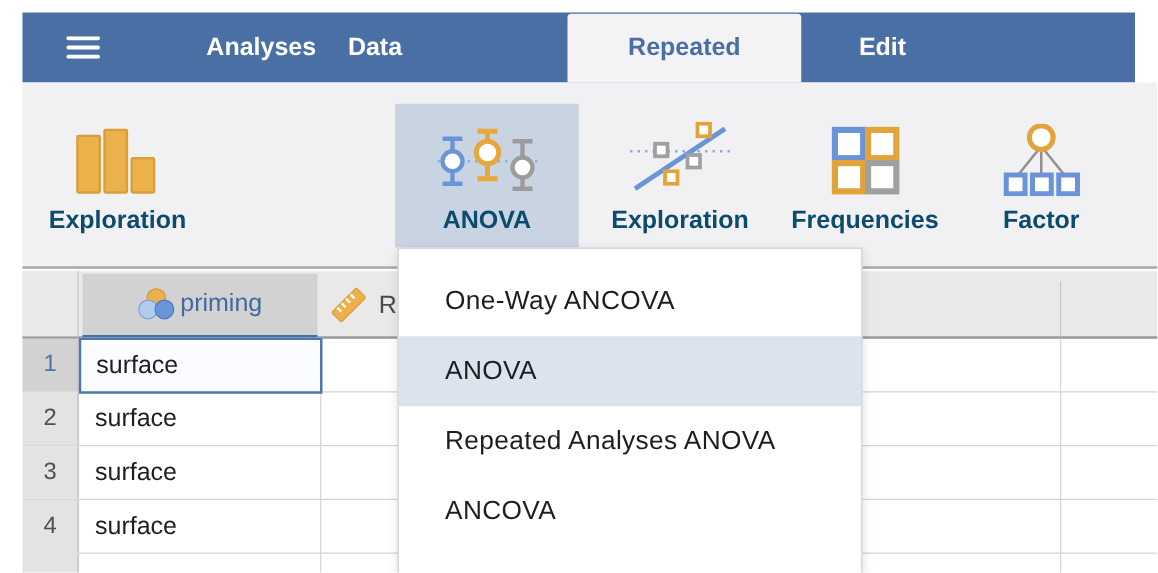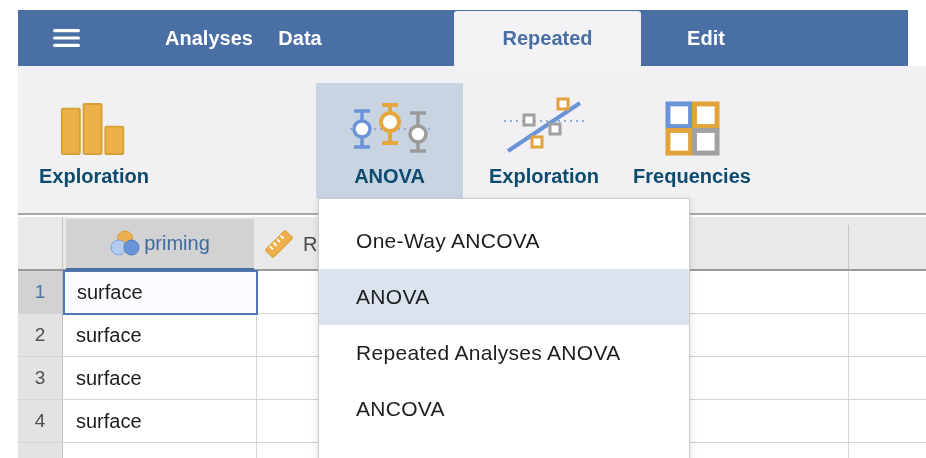--- a/index.html
+++ b/index.html
@@ -135,20 +135,32 @@
     <div class="rbtn rb4">
       <svg width="57" height="57" viewBox="0 0 58 58">
         <rect x="4" y="4" width="23" height="23" fill="#fff" stroke="#6b94d8" stroke-width="5"></rect>
         <rect x="31" y="4" width="23" height="23" fill="#fff" stroke="#e2a33b" stroke-width="5"></rect>
         <rect x="4" y="31" width="23" height="23" fill="#fff" stroke="#e2a33b" stroke-width="5"></rect>
         <rect x="31" y="31" width="23" height="23" fill="#fff" stroke="#a0a0a0" stroke-width="5"></rect>
       </svg>
       <span class="rlabel">Frequencies</span>
     </div>
 
+    <div class="rbtn rb5">
+      <svg width="64" height="58" viewBox="0 0 64 58">
+        <line x1="32" y1="18" x2="11" y2="44" stroke="#909090" stroke-width="2"></line>
+        <line x1="32" y1="18" x2="32" y2="44" stroke="#909090" stroke-width="2"></line>
+        <line x1="32" y1="18" x2="53" y2="44" stroke="#909090" stroke-width="2"></line>
+        <circle cx="32" cy="11" r="9.5" fill="#fff" stroke="#e2a33b" stroke-width="4"></circle>
+        <rect x="4" y="41" width="15" height="15" fill="#fff" stroke="#6b94d8" stroke-width="4"></rect>
+        <rect x="25" y="41" width="15" height="15" fill="#fff" stroke="#6b94d8" stroke-width="4"></rect>
+        <rect x="46" y="41" width="15" height="15" fill="#fff" stroke="#6b94d8" stroke-width="4"></rect>
+      </svg>
+      <span class="rlabel">Factor</span>
+    </div>
   </div>
 
   <div class="sheet">
     <div class="thead">
       <div class="corner"></div>
       <div class="colhead-priming">
         <svg width="30" height="27" viewBox="0 0 30 27">
           <circle cx="15" cy="8.5" r="7.5" fill="#edb050" stroke="#d49a33" stroke-width="1"></circle>
           <circle cx="8.5" cy="17.5" r="7.5" fill="#b3cbee" stroke="#7fa3dc" stroke-width="1"></circle>
           <circle cx="21.5" cy="17.5" r="7.5" fill="#6b94d8" stroke="#4f7cc0" stroke-width="1"></circle>

